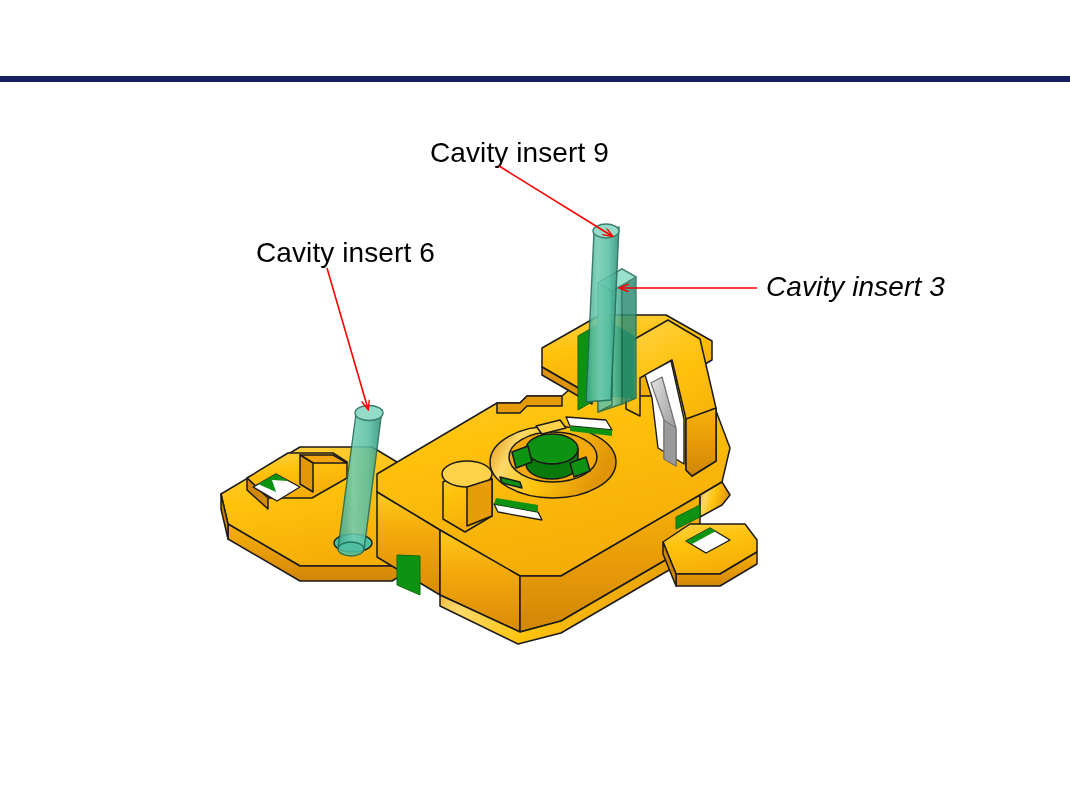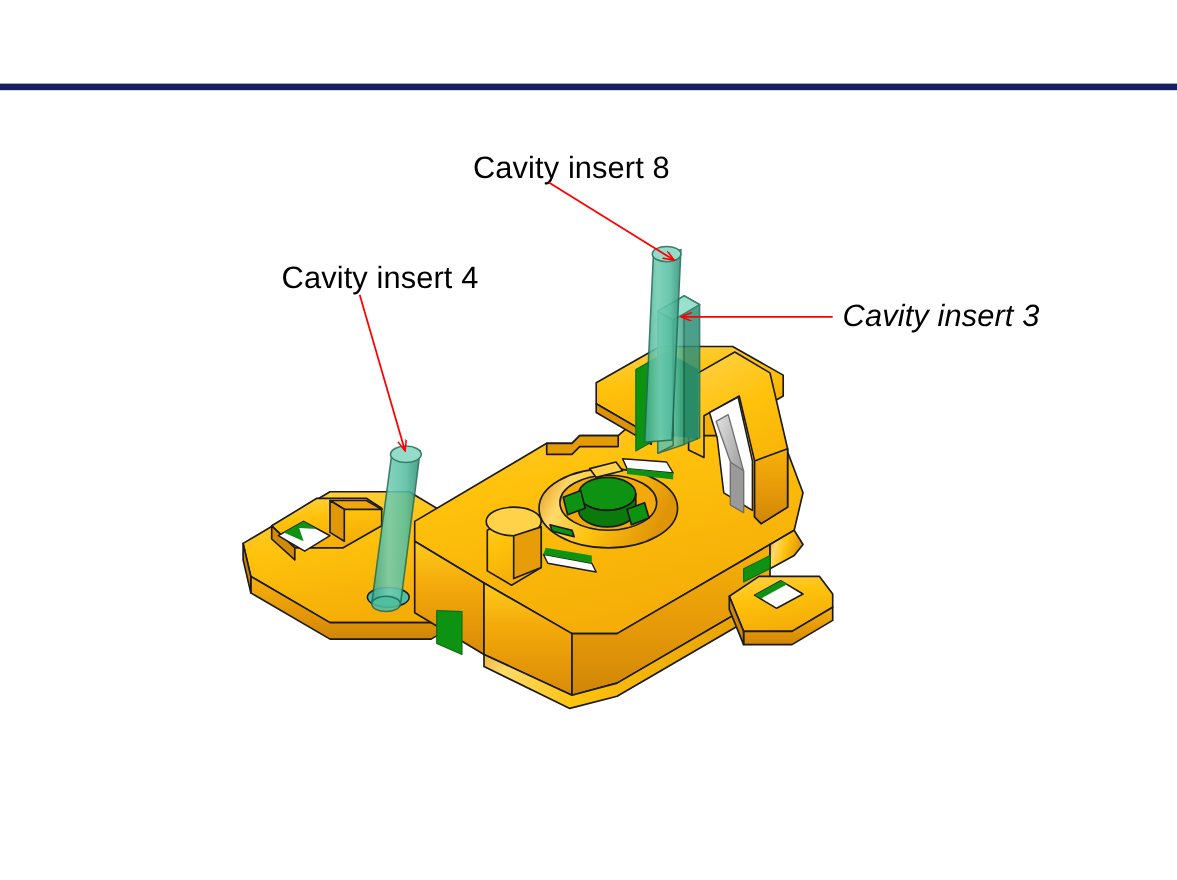--- a/index.html
+++ b/index.html
@@ -49,23 +49,23 @@
   }
 </style>
 </head>
 <body>
 
 <div id="slide">
 
   <div id="top-rule"></div>
 
 
-  <div class="caption" id="label-insert-1">Cavity insert 4</div>
-
-  <div class="caption" id="label-insert-2">Cavity insert 8</div>
+  <div class="caption" id="label-insert-1">Cavity insert 6</div>
+
+  <div class="caption" id="label-insert-2">Cavity insert 9</div>
 
   <div class="caption" id="label-insert-3">Cavity insert 3</div>
 
   <svg id="cad-canvas" viewBox="0 0 1070 800">
     <defs>
       <linearGradient id="gYellowTop" x1="0" y1="0" x2="0.35" y2="1">
         <stop offset="0%" stop-color="#FFD24A"></stop>
         <stop offset="45%" stop-color="#FFC20C"></stop>
         <stop offset="100%" stop-color="#F5AE07"></stop>
       </linearGradient>

